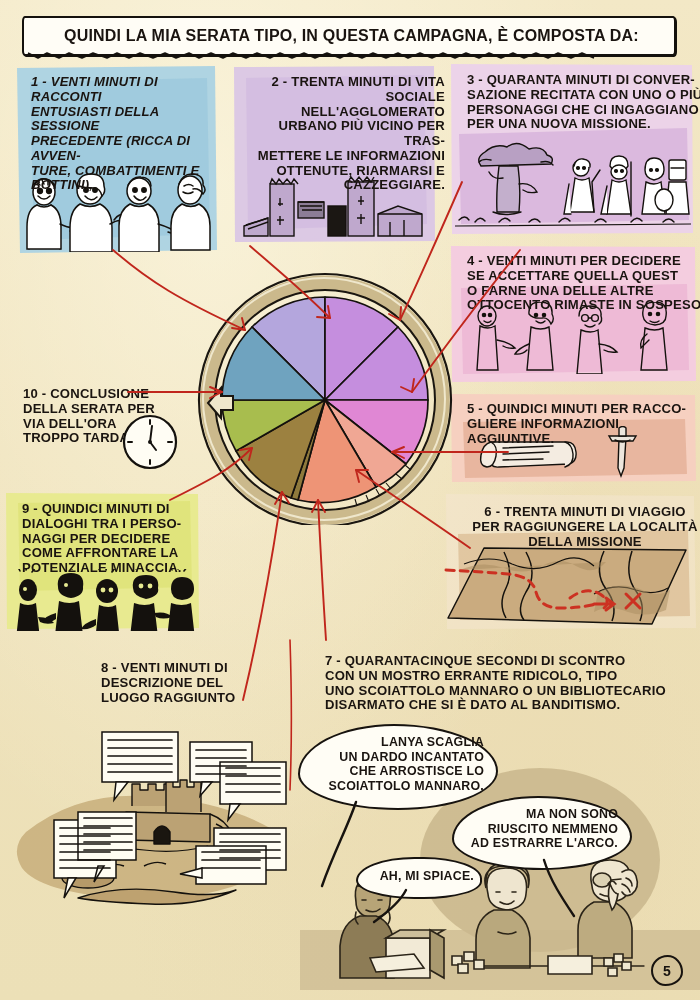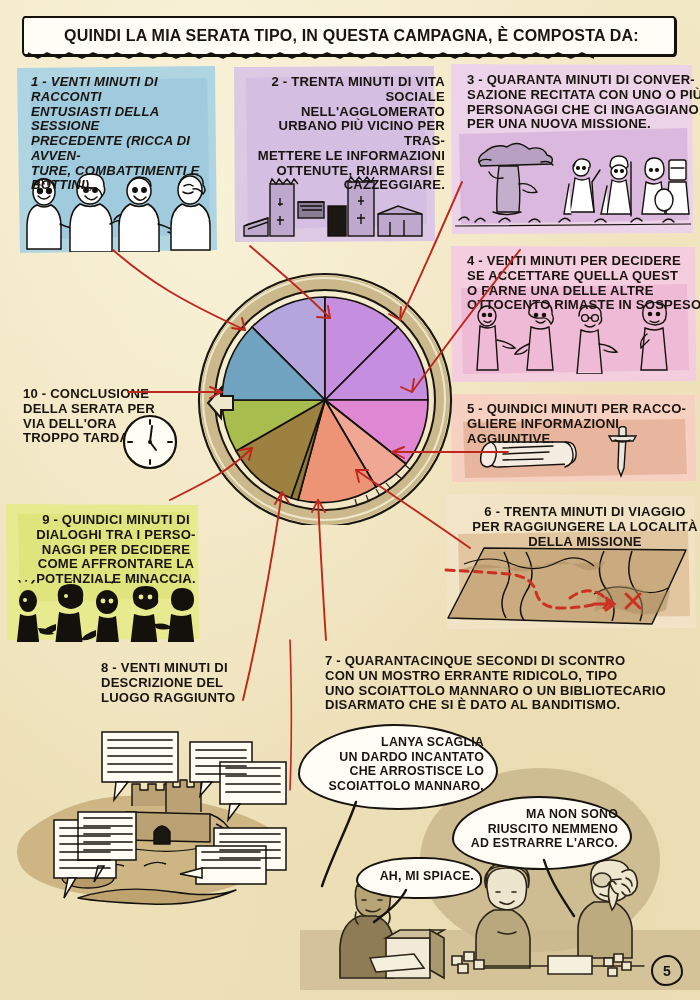--- a/index.html
+++ b/index.html
@@ -345,21 +345,21 @@
     <svg viewBox="0 0 60 60" style="width:100%;height:100%">
       <circle cx="30" cy="30" r="26" fill="#fffdf4" stroke="#14110d" stroke-width="2.2"></circle>
       <g stroke="#14110d" stroke-width="2" stroke-linecap="round">
         <path d="M30 8 l0 4 M52 30 l-4 0 M30 52 l0 -4 M8 30 l4 0"></path>
         <path d="M30 30 l2 -16 M30 30 l6 8"></path>
       </g>
       <circle cx="30" cy="30" r="2" fill="#14110d"></circle>
     </svg>
   </div>
 
-  <div class="blk" style="left:4px;top:502px;width:196px;height:140px;text-align:center;">
+  <div class="blk" style="left:4px;top:491px;width:196px;height:140px;">
     <svg style="position:absolute;inset:0;" viewBox="0 0 196 140" preserveAspectRatio="none">
       <path d="M2 2 L194 3 L195 137 L3 138 Z" fill="#e7ea8d" opacity=".95"></path>
       <path d="M14 12 L186 10 L188 96 L16 100 Z" fill="#d6dd63" opacity=".45"></path>
     </svg>
     <div class="softart art" style="left:4px;top:78px;width:190px;height:62px;">
       <svg viewBox="0 0 190 62" style="width:100%;height:100%">
         <g fill="#14110d">
           <g transform="translate(8,10)">
             <ellipse cx="12" cy="11" rx="9" ry="11"></ellipse>
             <path d="M4 24 q8 4 16 0 l4 36 l-24 0Z"></path>

